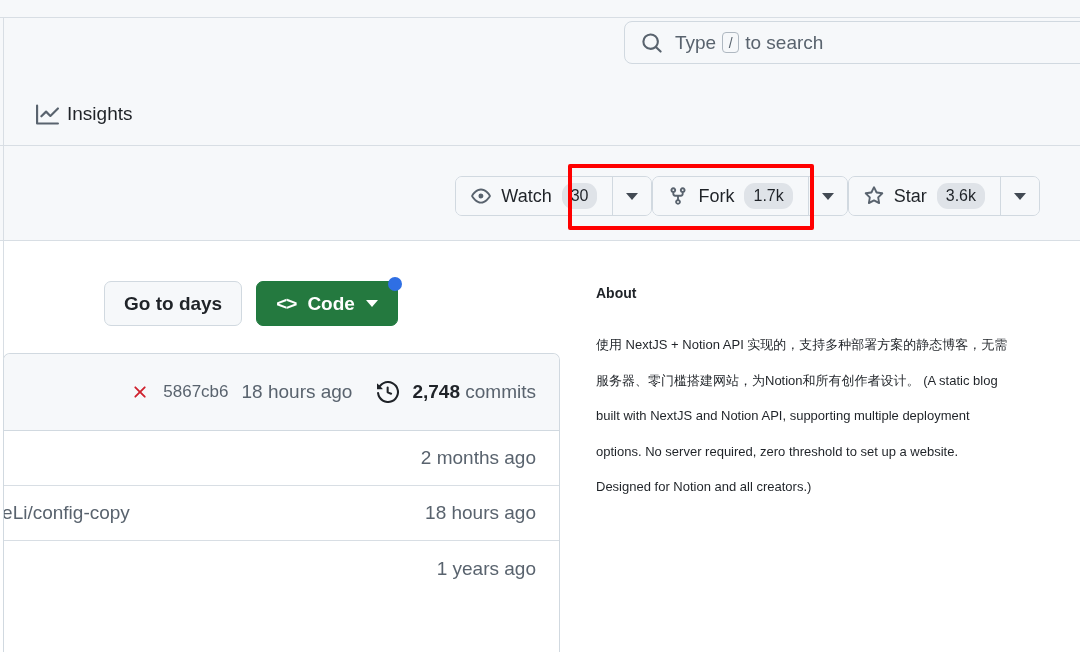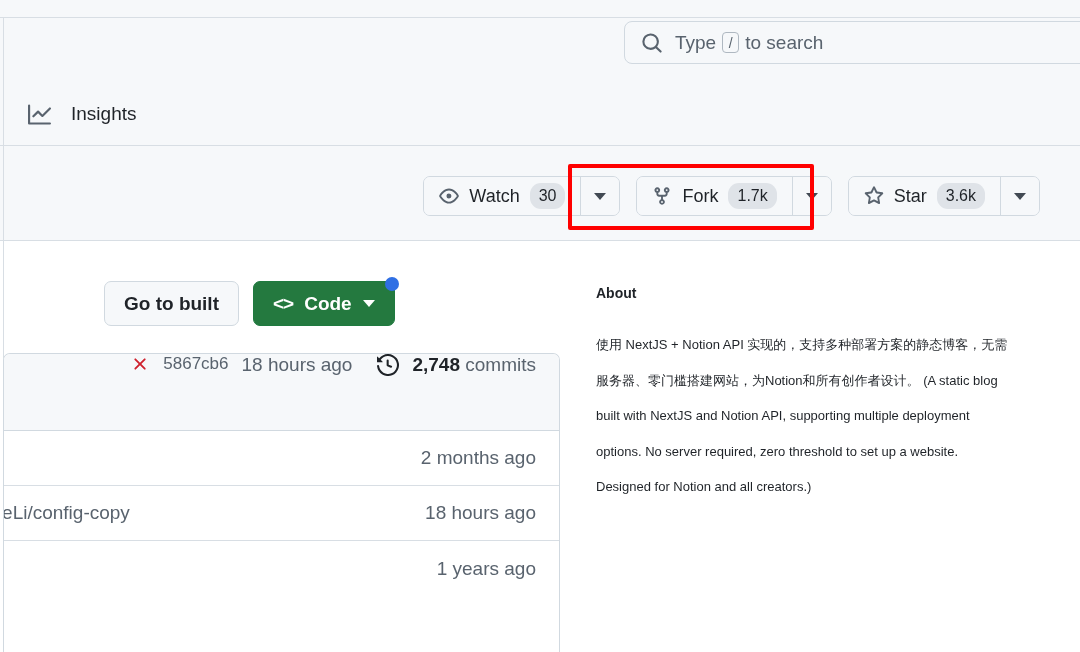--- a/index.html
+++ b/index.html
@@ -66,33 +66,32 @@
   .slash-key {
     display: inline-flex; align-items: center; justify-content: center;
     min-width: 17px; height: 21px;
     border: 1px solid #afb8c1; border-radius: 4px;
     font-size: 14px; color: #59636e;
     padding: 0 3px; line-height: 1;
   }
 
   
   .insights-tab {
-    position: absolute; left: 28px; top: 97px;
-    display: flex; align-items: center; gap: 20px;
+    position: absolute; left: 36px; top: 97px;
+    display: flex; align-items: center; gap: 8px;
     height: 34px;
   }
   .insights-icon { width: 23px; height: 23px; color: #59636e; flex: none; }
   .insights-label { font-size: 19px; color: #1f2328; }
 
   
   .actions-row {
     position: absolute; left: 0; top: 176px;
     width: 1060px; height: 40px;
     display: flex; justify-content: flex-end; align-items: center;
-    gap: 16px;
     padding-right: 20px;
   }
   .btn-group {
     display: flex; align-items: stretch;
     height: 40px;
     border: 1px solid #d1d9e0;
     border-radius: 7px;
     background: #f6f8fa;
     overflow: hidden;
   }
@@ -168,21 +167,21 @@
     border: 1px solid #d1d9e0;
     border-bottom: none;
     border-radius: 7px 7px 0 0;
     background: #ffffff;
     overflow: hidden;
   }
   .commit-header {
     height: 77px;
     background: #f6f8fa;
     border-bottom: 1px solid #d1d9e0;
-    display: flex; align-items: flex-start; justify-content: flex-end;
+    display: flex; align-items: center; justify-content: flex-end;
     padding-right: 23px;
     gap: 13px;
   }
   .x-icon { width: 20px; height: 20px; color: #cf222e; flex: none; }
   .commit-sha { font-size: 17px; color: #59636e; font-family: "Liberation Sans", sans-serif; }
   .commit-time { font-size: 19px; color: #59636e; }
   .history-icon { width: 22px; height: 22px; color: #1f2328; flex: none; margin-left: 12px; }
   .commit-count { font-size: 19px; color: #59636e; }
   .commit-count b { color: #1f2328; font-weight: bold; }
 
@@ -294,21 +293,21 @@
         <span class="caret"></span>
       </div>
     </div>
 
   </div>
 
   <div class="annot-box"></div>
 
   <div class="file-toolbar">
     <div class="btn-plain">
-      <span>Go to built</span>
+      <span>Go to days</span>
     </div>
     <div class="btn-code">
       <span class="code-glyph">&lt;&gt;</span>
       <span>Code</span>
       <span class="caret"></span>
       <span class="blue-dot"></span>
     </div>
   </div>
 
   <div class="file-panel">

